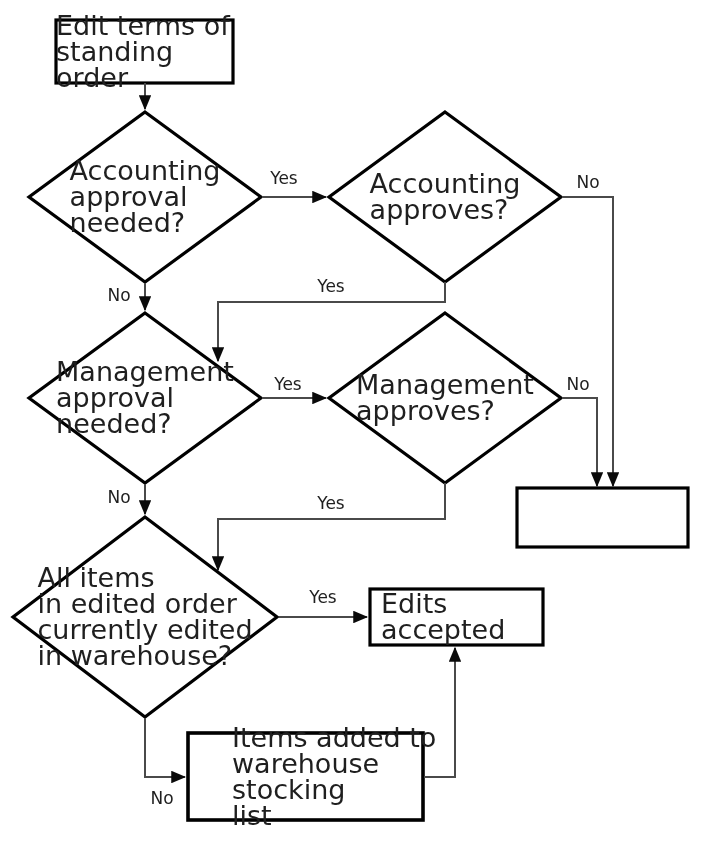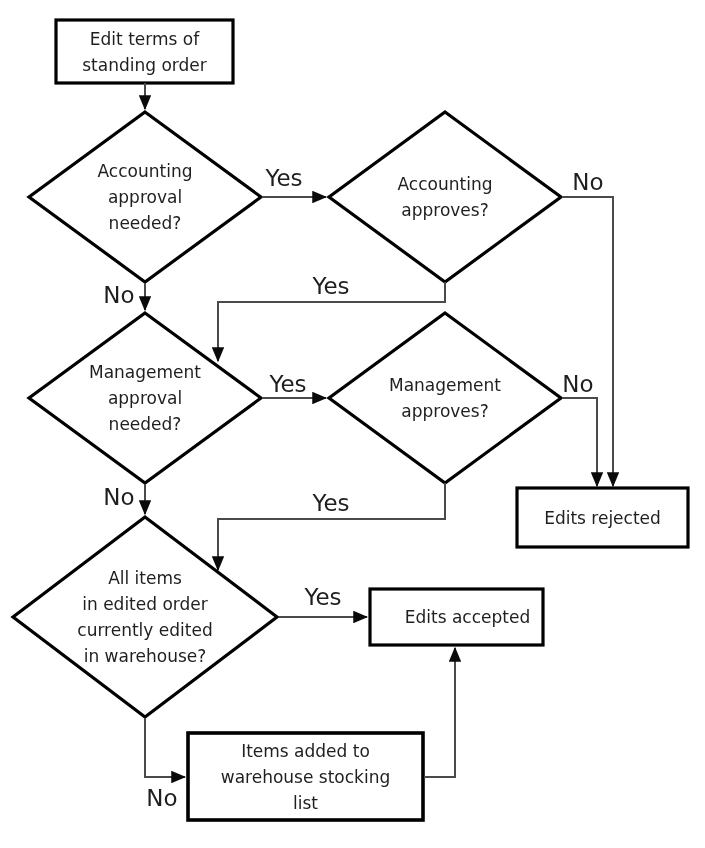--- a/index.html
+++ b/index.html
@@ -18,31 +18,30 @@
   #flow-svg {
     position: absolute;
     left: 0;
     top: 0;
   }
   .node-label {
     position: absolute;
     display: flex;
     align-items: center;
     justify-content: center;
-    text-align: center;
     white-space: pre-line;
-    font-size: 17px;
+    font-size: 27px;
     line-height: 26px;
     color: #1f1f1f;
     pointer-events: none;
   }
   .edge-label {
     position: absolute;
     transform: translate(-50%, -50%);
-    font-size: 23px;
+    font-size: 17px;
     line-height: 22px;
     color: #1f1f1f;
     white-space: nowrap;
     pointer-events: none;
   }
 </style>
 </head>
 <body>
 
 <div id="canvas">
@@ -114,25 +113,24 @@
 needed?</div>
 
   <div class="node-label" style="left:329px; top:313px; width:232px; height:170px;">Management
 approves?</div>
 
   <div class="node-label" style="left:13px; top:517px; width:264px; height:200px;">All items
 in edited order
 currently edited
 in warehouse?</div>
 
-  <div class="node-label" style="left:517px; top:488px; width:171px; height:59px;">Edits rejected</div>
 
   <div class="node-label" style="left:370px; top:589px; width:173px; height:56px;padding-left:11px;">Edits accepted</div>
 
-  <div class="node-label" style="left:188px; top:733px; width:235px; height:87px;">Items added to
+  <div class="node-label" style="left:188px; top:733px; width:235px; height:87px;padding-left:44px;">Items added to
 warehouse stocking
 list</div>
 
   <div class="edge-label" style="left:284px; top:178px;">Yes</div>
 
   <div class="edge-label" style="left:119px; top:295px;">No</div>
 
   <div class="edge-label" style="left:331px; top:286px;">Yes</div>
 
   <div class="edge-label" style="left:588px; top:182px;">No</div>

